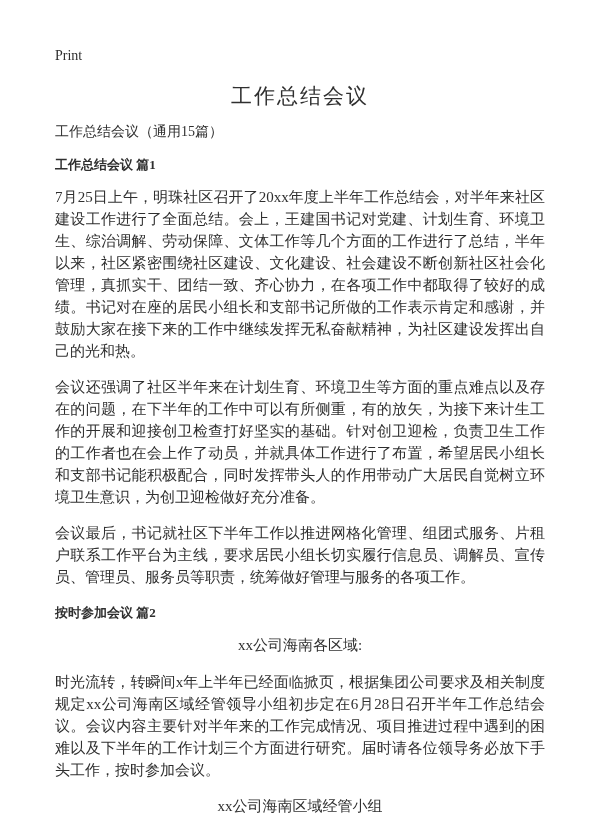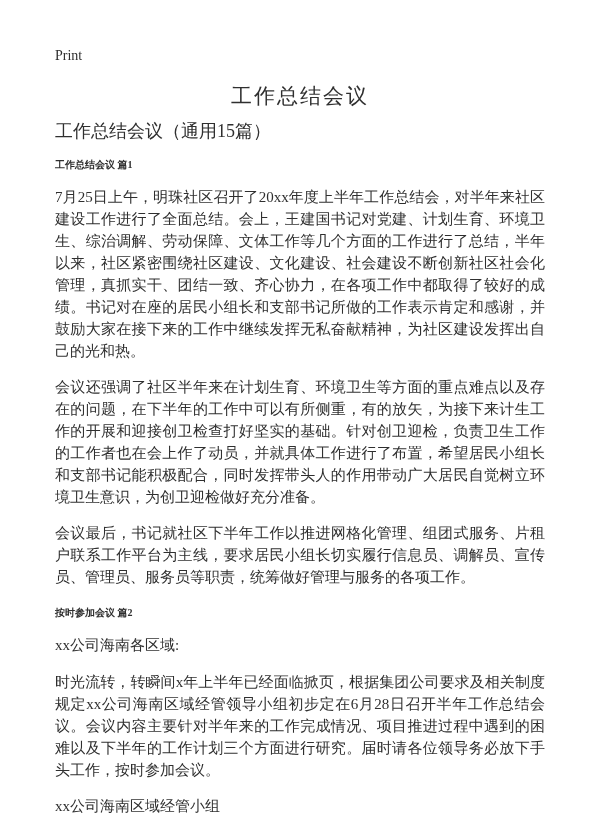--- a/index.html
+++ b/index.html
@@ -29,39 +29,39 @@
   }
   .doc-title {
     font-size: 21px;
     font-weight: normal;
     text-align: center;
     margin-top: 18px;
     margin-bottom: 13px;
     letter-spacing: 2px;
   }
   .doc-subtitle {
-    font-size: 18px;
+    font-size: 14px;
     line-height: 17px;
     margin-bottom: 15px;
   }
   .section-heading {
-    font-size: 10px;
+    font-size: 13px;
     line-height: 17px;
     font-weight: bold;
     margin-top: 16px;
     margin-bottom: 13px;
   }
   .para {
     font-size: 15px;
     line-height: 22px;
     text-align: justify;
     margin-bottom: 14px;
   }
   .para.short {
-    text-align: left;
+    text-align: center;
     margin-bottom: 15px;
     font-family: Liberation Serif, serif;
   }
 </style>
 </head>
 <body>
 
 <div class="page">
 
   <a class="print-link">Print</a>

